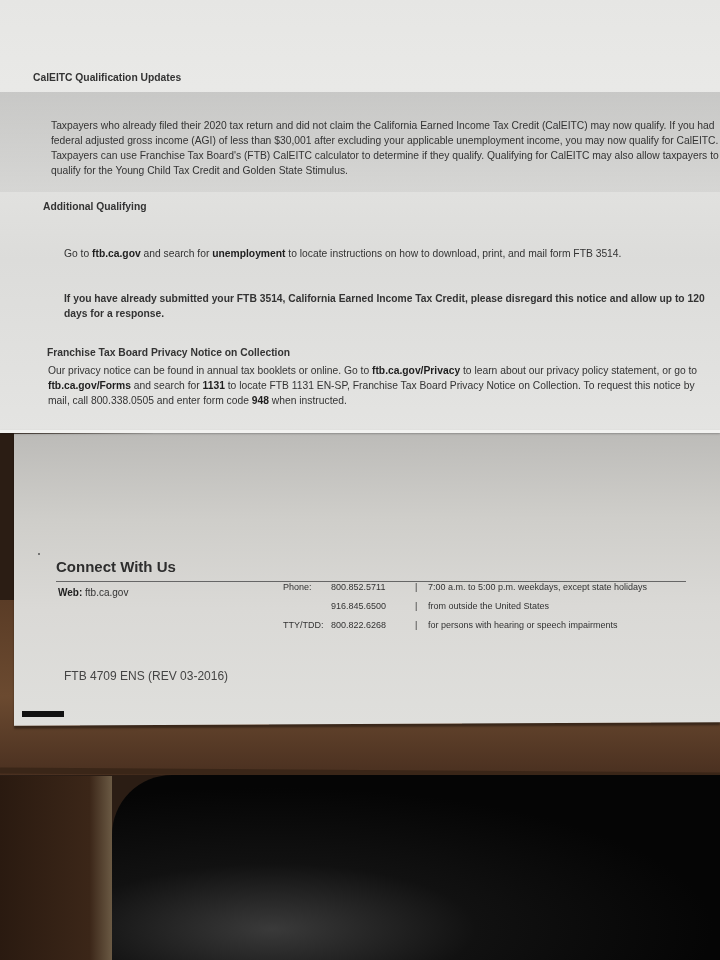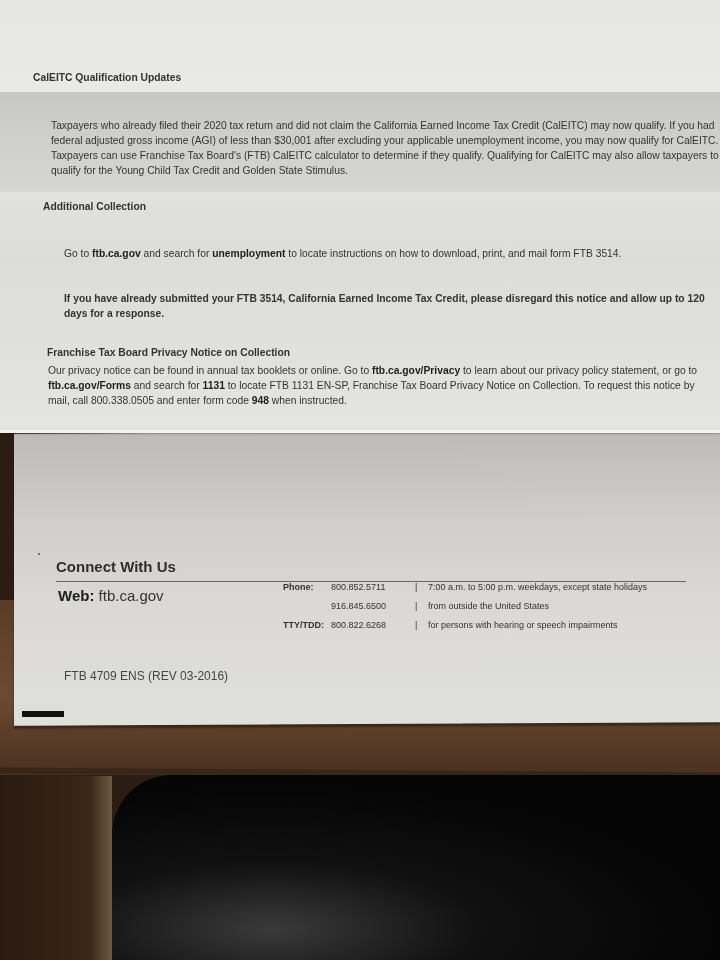--- a/index.html
+++ b/index.html
@@ -18,24 +18,24 @@
   b{color:#1e1e1e;}
   .title{left:33px;top:70px;}
   .intro{left:33px;top:100px;width:680px;}
   .addl-head{left:43px;top:199px;}
   .addl-p1{left:46px;top:228px;width:660px;}
   .addl-p2{left:46px;top:273px;width:660px;font-weight:bold;}
   .priv-head{left:47px;top:318px;margin-top:27px;}
   .priv-p{left:30px;top:345px;width:670px;}
   .connect{position:absolute;left:56px;top:558px;width:630px;}
   .connect h2{padding-bottom:6px;border-bottom:1.5px solid #666;width:630px;}
-  .web{position:absolute;left:58px;top:587px;font-size:15px;color:#333;}
+  .web{position:absolute;left:58px;top:587px;font-size:10px;color:#333;}
   .phone-grid{position:absolute;left:263px;top:582px;font-size:9px;color:#333;}
   .prow{position:relative;height:19px;}
-  .plabel{position:absolute;left:0;width:60px;font-weight:bold;padding-left:20px;}
+  .plabel{position:absolute;left:0;width:60px;font-weight:normal;padding-left:20px;}
   .pnum{position:absolute;left:68px;}
   .psep{position:absolute;left:152px;}
   .pdesc{position:absolute;left:165px;white-space:nowrap;}
   .formcode{position:absolute;left:64px;top:669px;font-size:12px;color:#444;}
   .barcode{position:absolute;left:22px;top:711px;width:42px;height:6px;background:#111;}
   .dot{position:absolute;left:38px;top:553px;width:2px;height:2px;background:#555;border-radius:1px;}
 </style>
 </head>
 <body>
 
@@ -46,21 +46,21 @@
 
 <div class="paper-top"></div>
 <div class="paper-band"></div>
 <div class="paper-bottom"></div>
 <div class="fold"></div>
 
 <h2 class="doc title">CalEITC Qualification Updates</h2>
 
 <p class="doc intro">Taxpayers who already filed their 2020 tax return and did not claim the California Earned Income Tax Credit (CalEITC) may now qualify. If you had federal adjusted gross income (AGI) of less than $30,001 after excluding your applicable unemployment income, you may now qualify for CalEITC. Taxpayers can use Franchise Tax Board's (FTB) CalEITC calculator to determine if they qualify. Qualifying for CalEITC may also allow taxpayers to qualify for the Young Child Tax Credit and Golden State Stimulus.</p>
 
-<h2 class="doc addl-head">Additional Collection</h2>
+<h2 class="doc addl-head">Additional Qualifying</h2>
 
 <p class="doc addl-p1"><span>Go to </span><b>ftb.ca.gov</b><span> and search for </span><b>unemployment</b><span> to locate instructions on how to download, print, and mail form FTB 3514.</span></p>
 
 <p class="doc addl-p2">If you have already submitted your FTB 3514, California Earned Income Tax Credit, please disregard this notice and allow up to 120 days for a response.</p>
 
 <h2 class="doc priv-head">Franchise Tax Board Privacy Notice on Collection</h2>
 
 <p class="doc priv-p"><span>Our privacy notice can be found in annual tax booklets or online. Go to </span><b>ftb.ca.gov/Privacy</b><span> to learn about our privacy policy statement, or go to </span><b>ftb.ca.gov/Forms</b><span> and search for </span><b>1131</b><span> to locate FTB 1131 EN-SP, Franchise Tax Board Privacy Notice on Collection. To request this notice by mail, call 800.338.0505 and enter form code </span><b>948</b><span> when instructed.</span></p>
 
 <div class="dot"></div>

